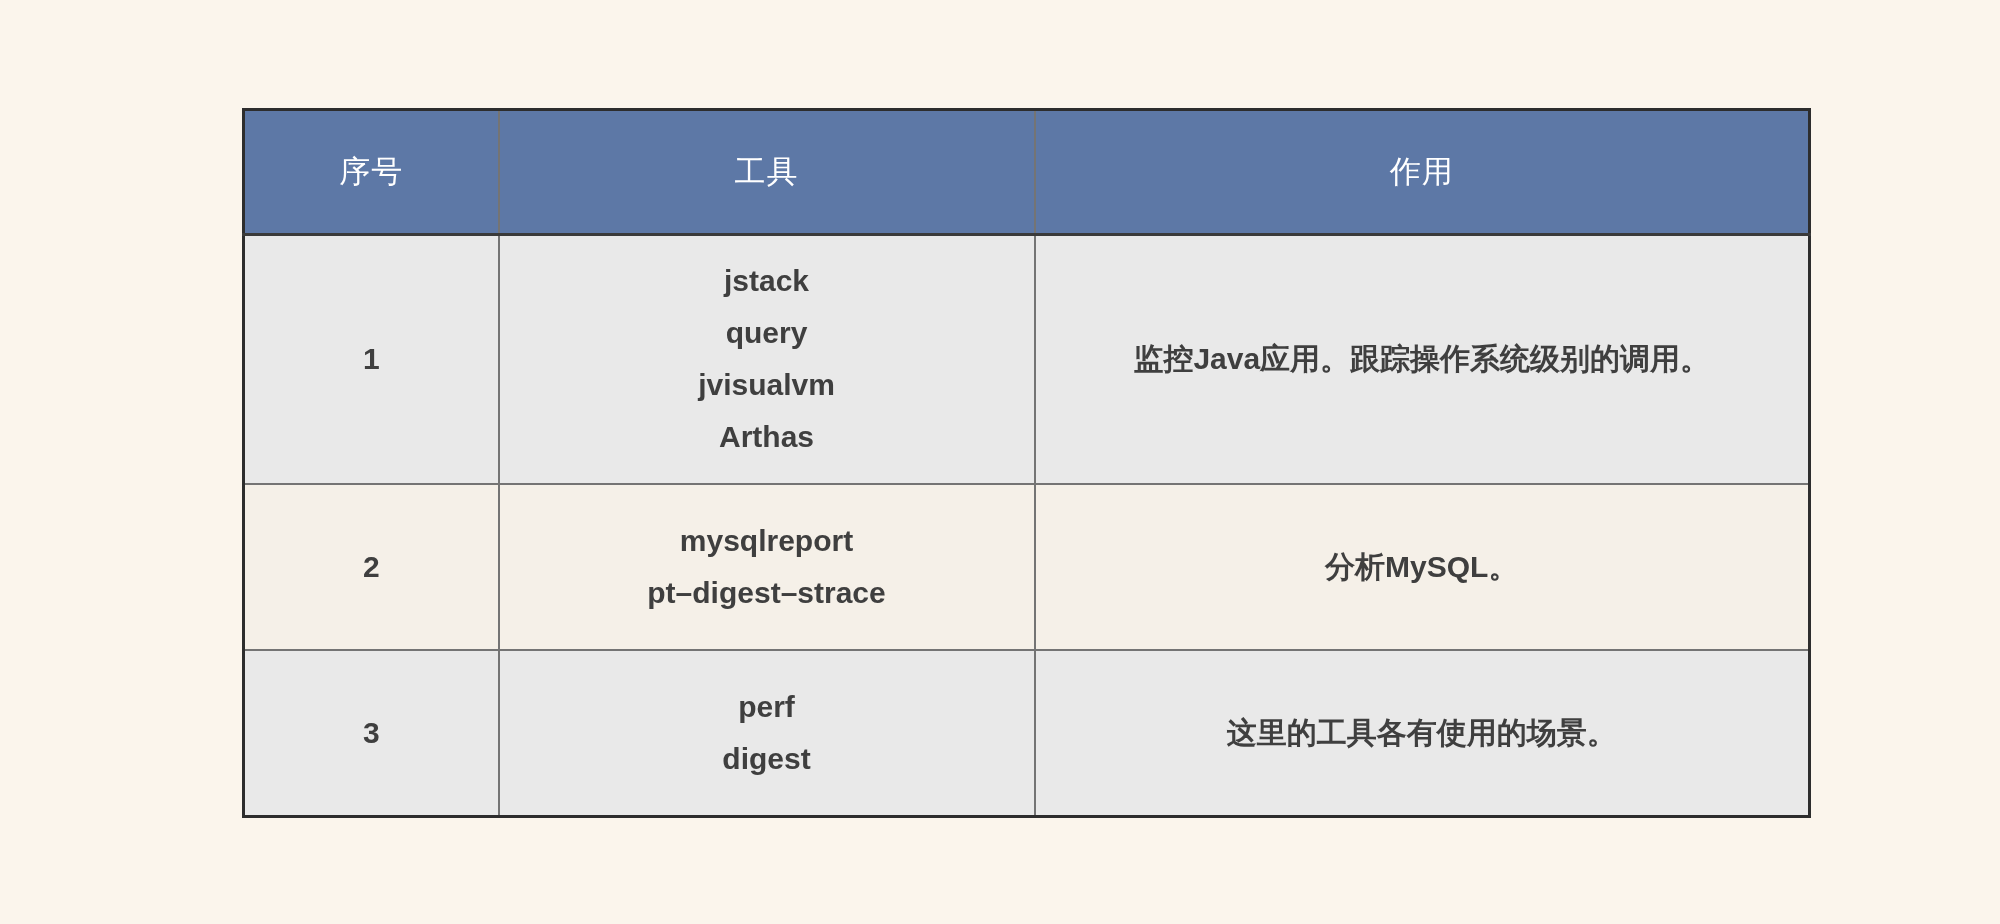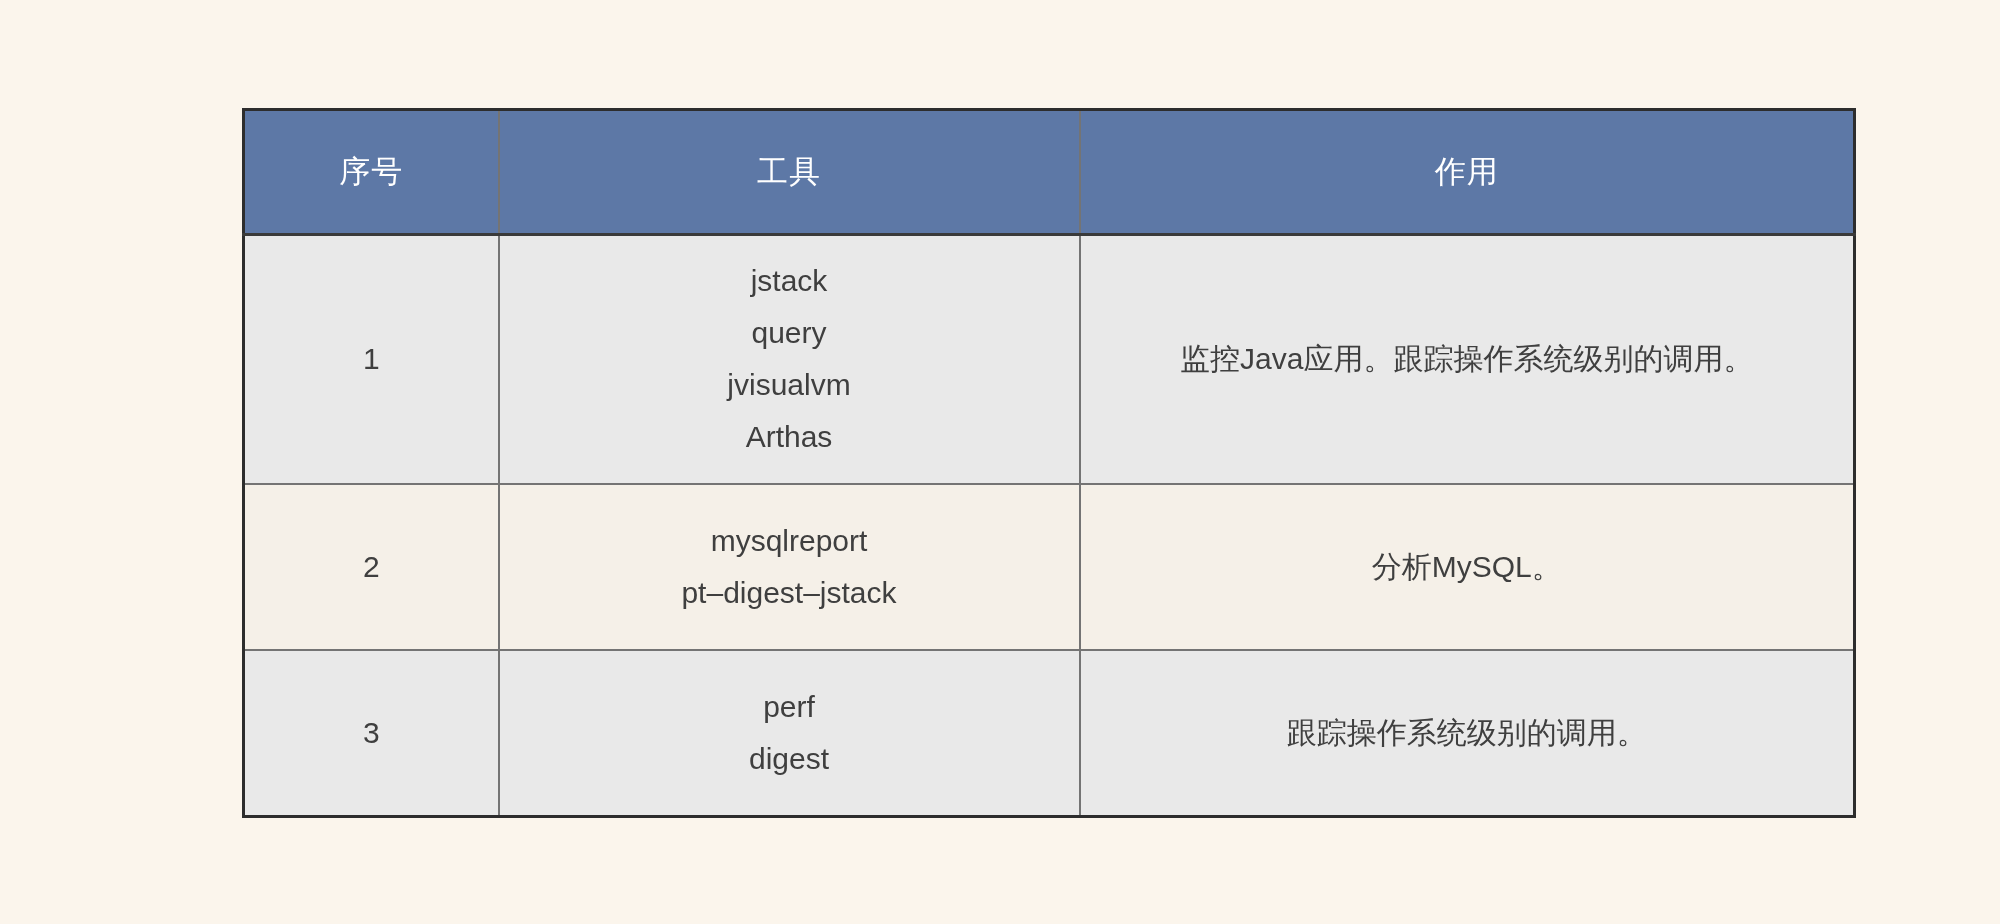--- a/index.html
+++ b/index.html
@@ -46,28 +46,29 @@
     color: var(--header-text);
     font-size: 31px;
     font-weight: 500;
     letter-spacing: 1px;
     border-bottom: 3px solid #3a3a3a;
   }
   .tools-table tbody td {
     color: var(--body-text);
     font-size: 30px;
     line-height: 52px;
+    font-weight: bold;
   }
   .row-a td { background: var(--row-gray); }
   .row-b td { background: var(--row-cream); }
   .row-1 { height: 249px; }
   .row-2 { height: 166px; }
   .row-3 { height: 167px; }
   .col-index   { width: 255px; }
-  .col-tool    { width: 581px; }
+  .col-tool    { width: 536px; }
   .col-purpose { width: 775px; }
   .tool-line { display: block; }
 </style>
 </head>
 <body>
 
 <div class="table-wrap">
   <table class="tools-table">
     <thead>
       <tr>
@@ -84,27 +85,27 @@
           <span class="tool-line">query</span>
           <span class="tool-line">jvisualvm</span>
           <span class="tool-line">Arthas</span>
         </td>
         <td>监控Java应用。跟踪操作系统级别的调用。</td>
       </tr>
       <tr class="row-2 row-b">
         <td>2</td>
         <td>
           <span class="tool-line">mysqlreport</span>
-          <span class="tool-line">pt–digest–jstack</span>
+          <span class="tool-line">pt–digest–strace</span>
         </td>
         <td>分析MySQL。</td>
       </tr>
       <tr class="row-3 row-a">
         <td>3</td>
         <td>
           <span class="tool-line">perf</span>
           <span class="tool-line">digest</span>
         </td>
-        <td>跟踪操作系统级别的调用。</td>
+        <td>这里的工具各有使用的场景。</td>
       </tr>
     </tbody>
   </table>
 </div>
 
 </body></html>

